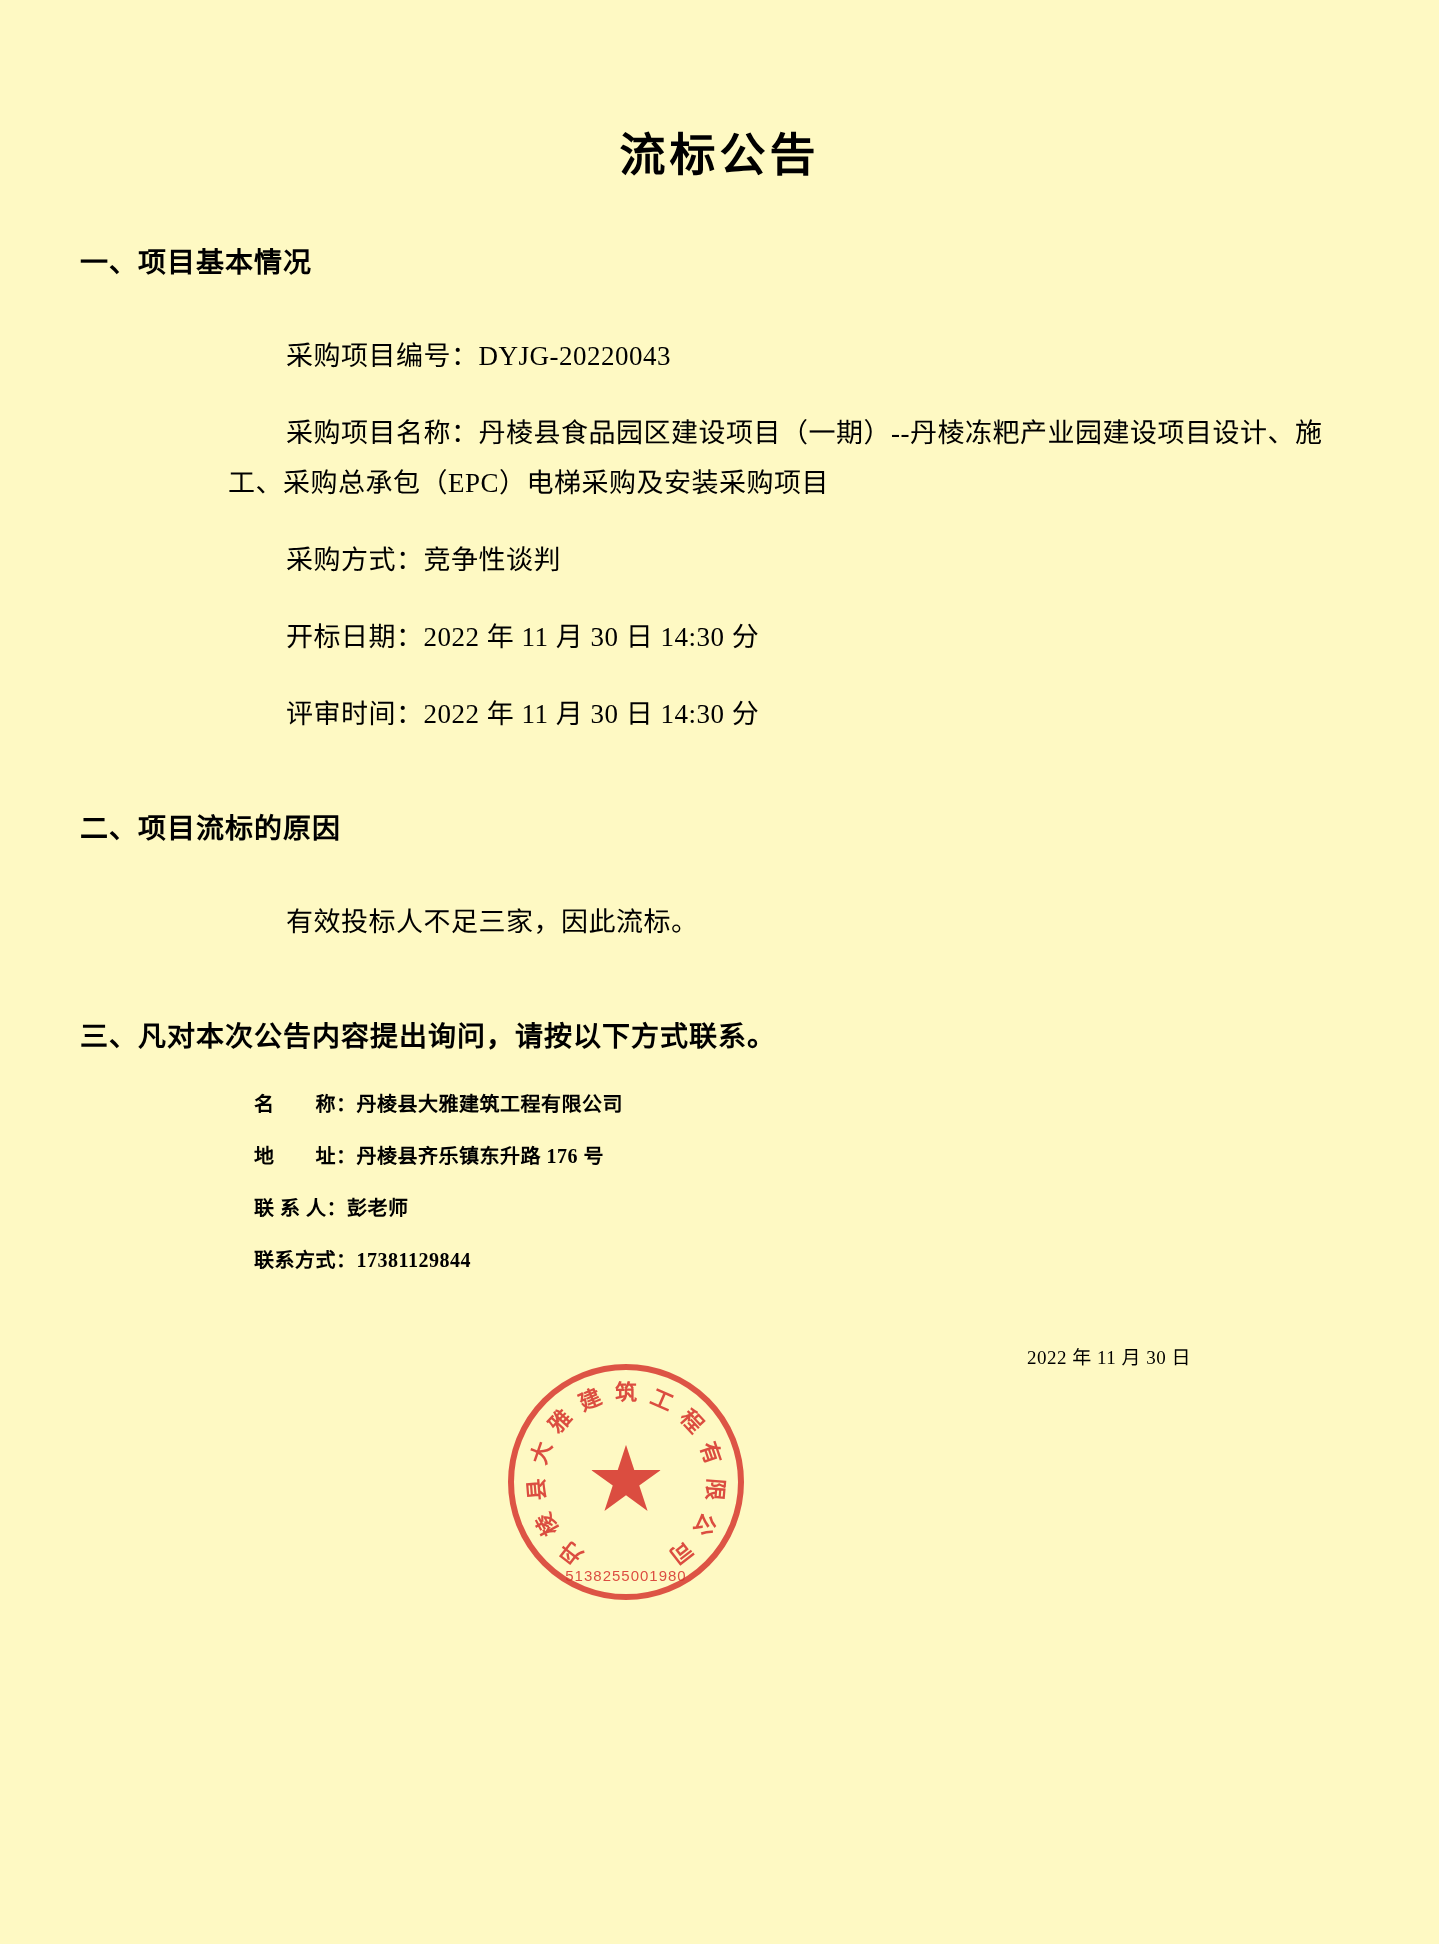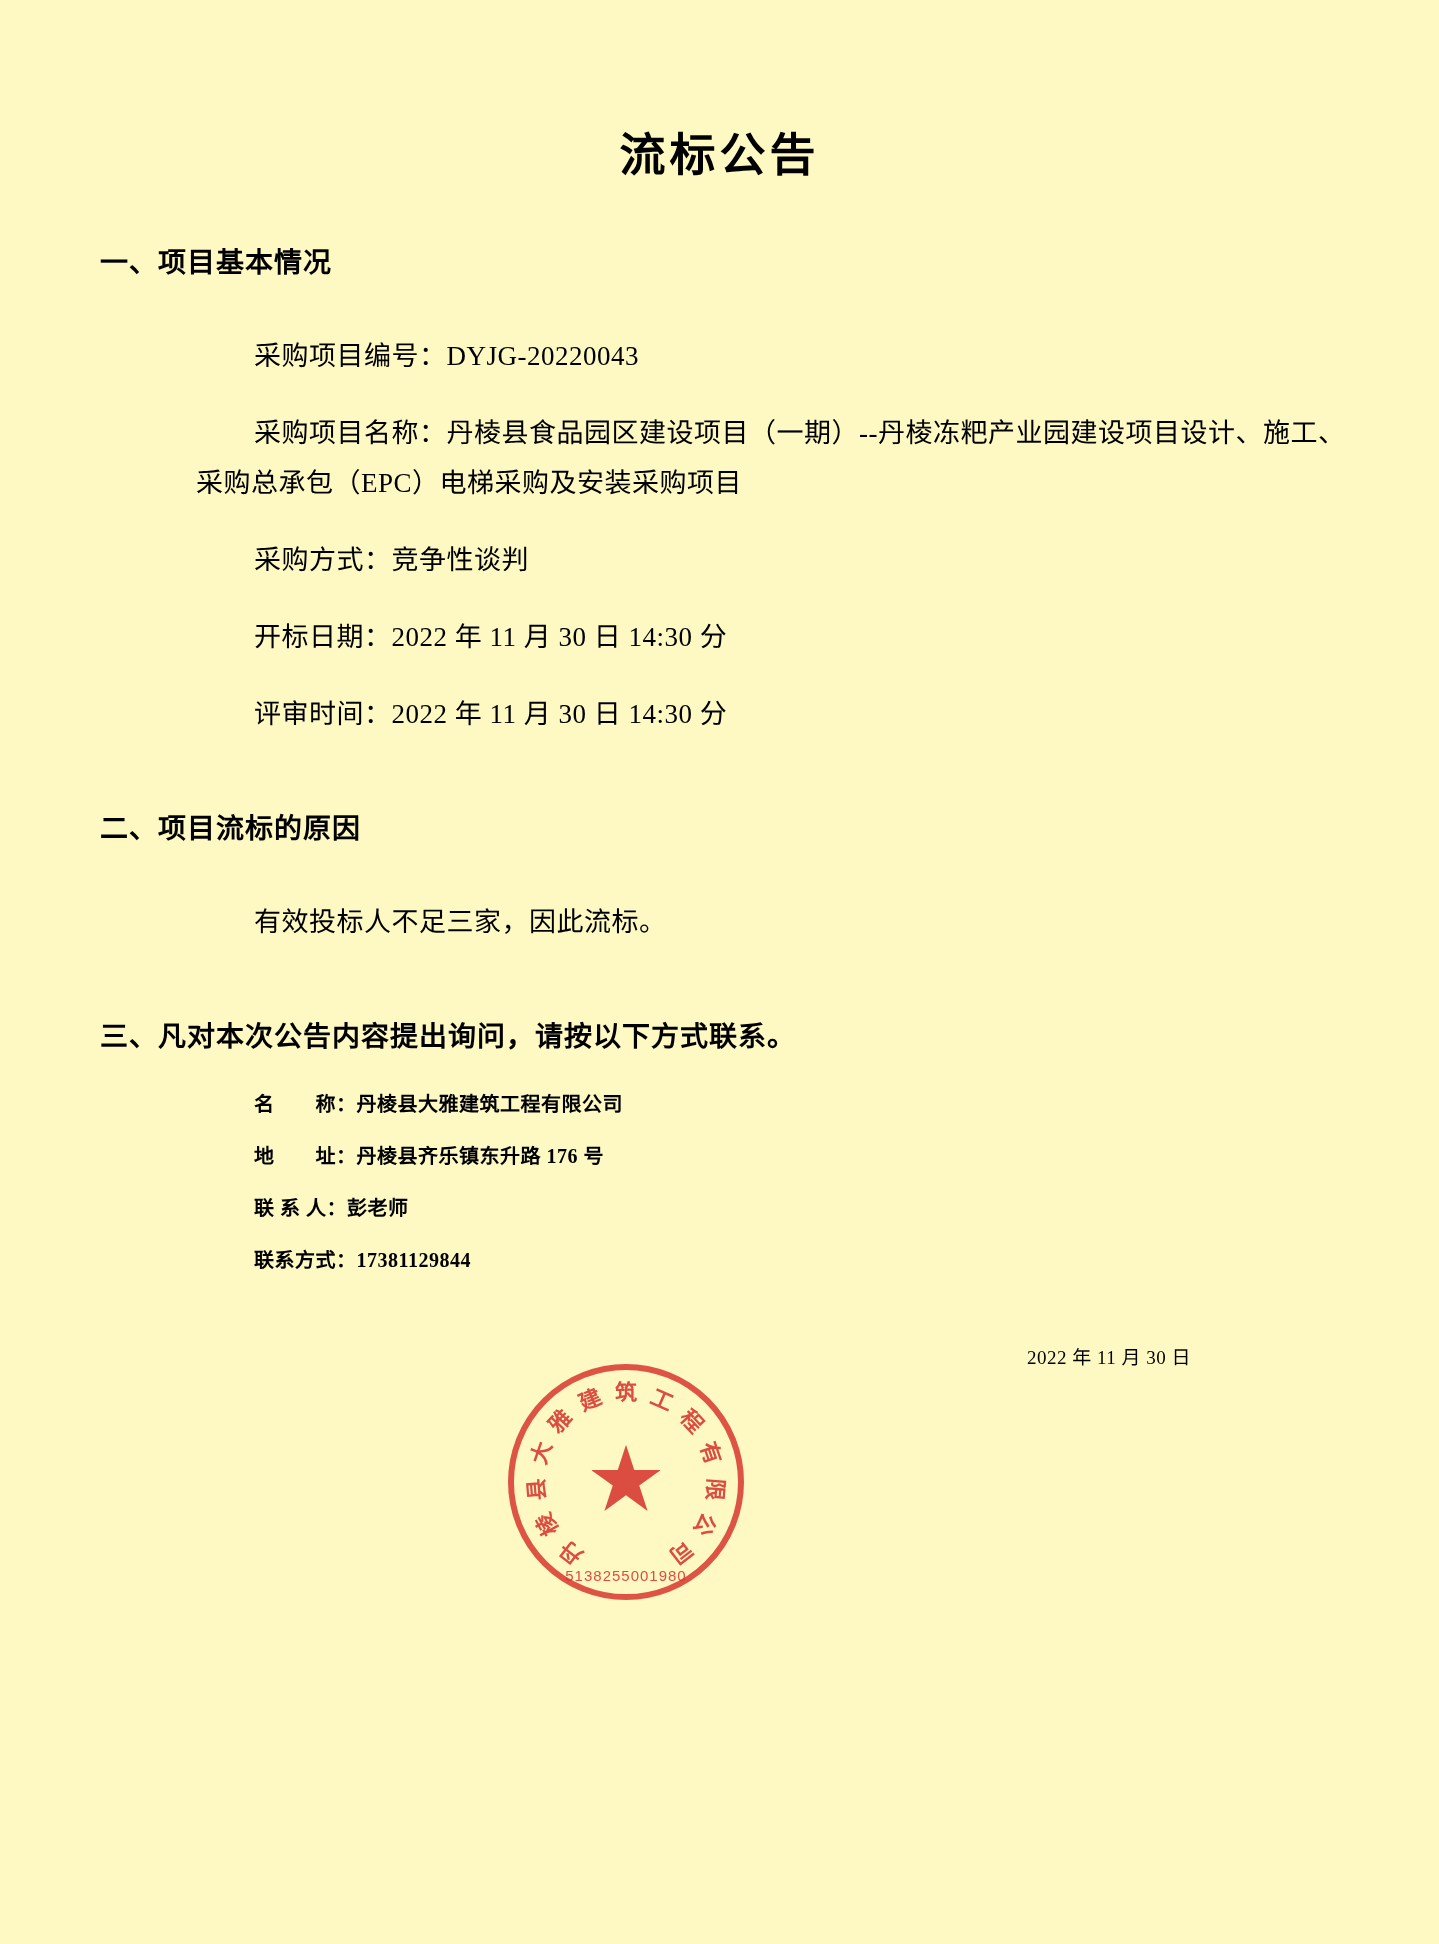--- a/index.html
+++ b/index.html
@@ -25,28 +25,29 @@
     letter-spacing: 4px;
     margin: 0;
     padding-top: 118px;
   }
   .section-heading {
     font-family: Liberation Serif, serif;
     font-weight: bold;
     font-size: 28px;
     letter-spacing: 1px;
     margin: 0;
-    padding-left: 100px;
+    padding-left: 80px;
   }
   .body-block {
     font-size: 27px;
     line-height: 50px;
     letter-spacing: 0.5px;
     padding-left: 196px;
     padding-right: 92px;
+    margin-left: 32px;
   }
   .indent {
     text-indent: 58px;
   }
   .gap-s { height: 24px; }
   .gap-m { height: 40px; }
   .gap-l { height: 56px; }
   .contact-line {
     font-size: 20px;
     line-height: 52px;

